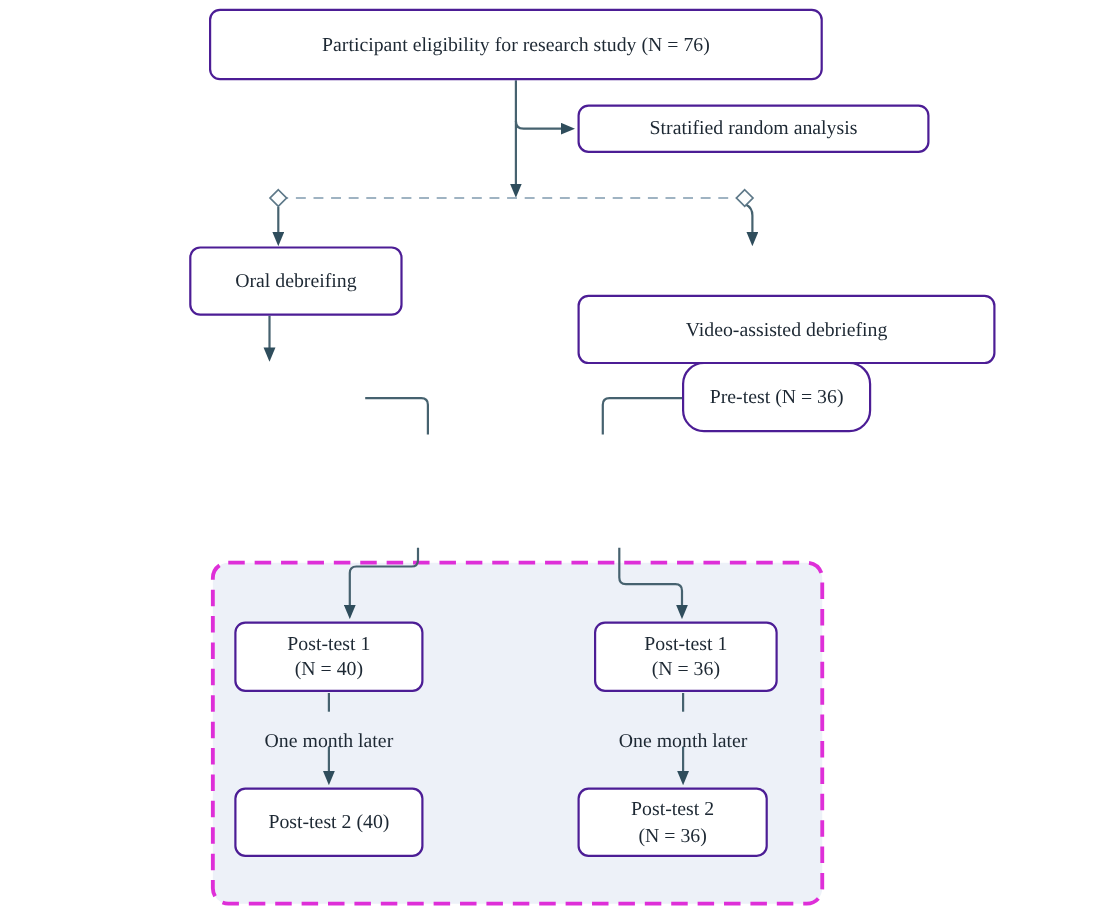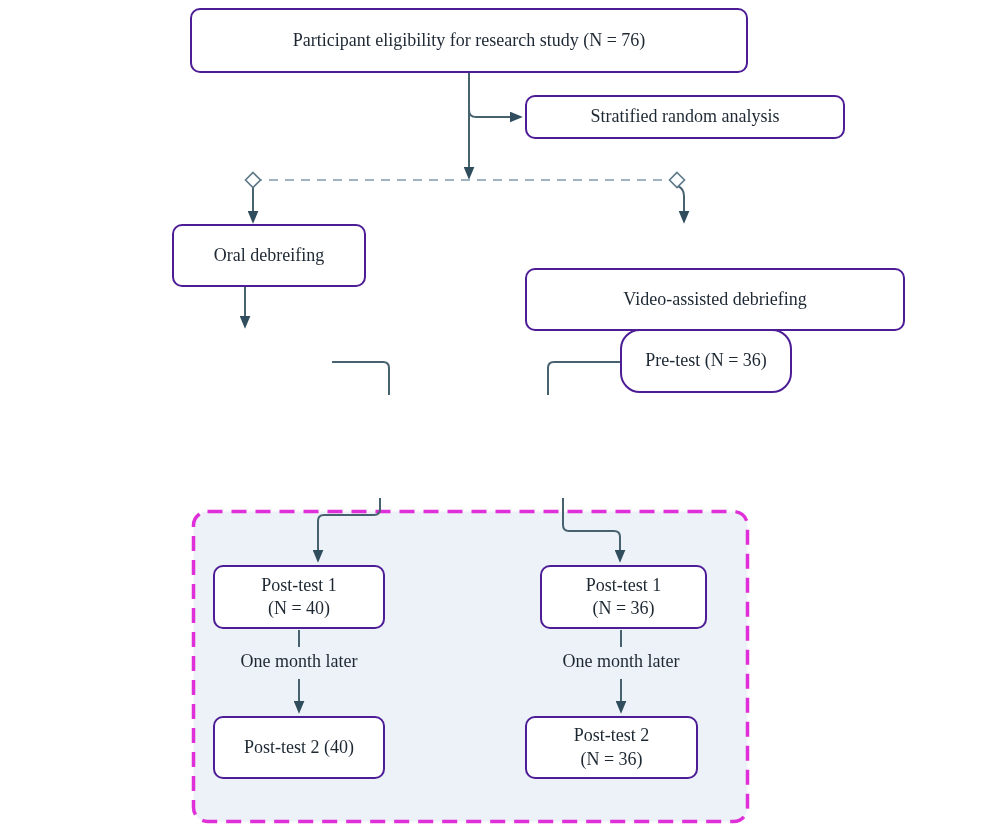--- a/index.html
+++ b/index.html
@@ -37,20 +37,21 @@
     border-color: #2e4b59;
   }
   .annotation {
     position: absolute;
     text-align: center;
     font-size: 18px;
     line-height: 1.3;
     color: #1d2833;
     white-space: pre-line;
     z-index: 2;
+    margin-top: 12px;
   }
 </style>
 </head>
 <body>
 
 <div id="stage">
 
   <svg id="wires" width="1000" height="839" viewBox="0 0 1000 839">
     <defs>
       <marker id="arr" viewBox="0 0 12 10" refX="2" refY="5" markerWidth="6.5" markerHeight="5.5" orient="auto">

